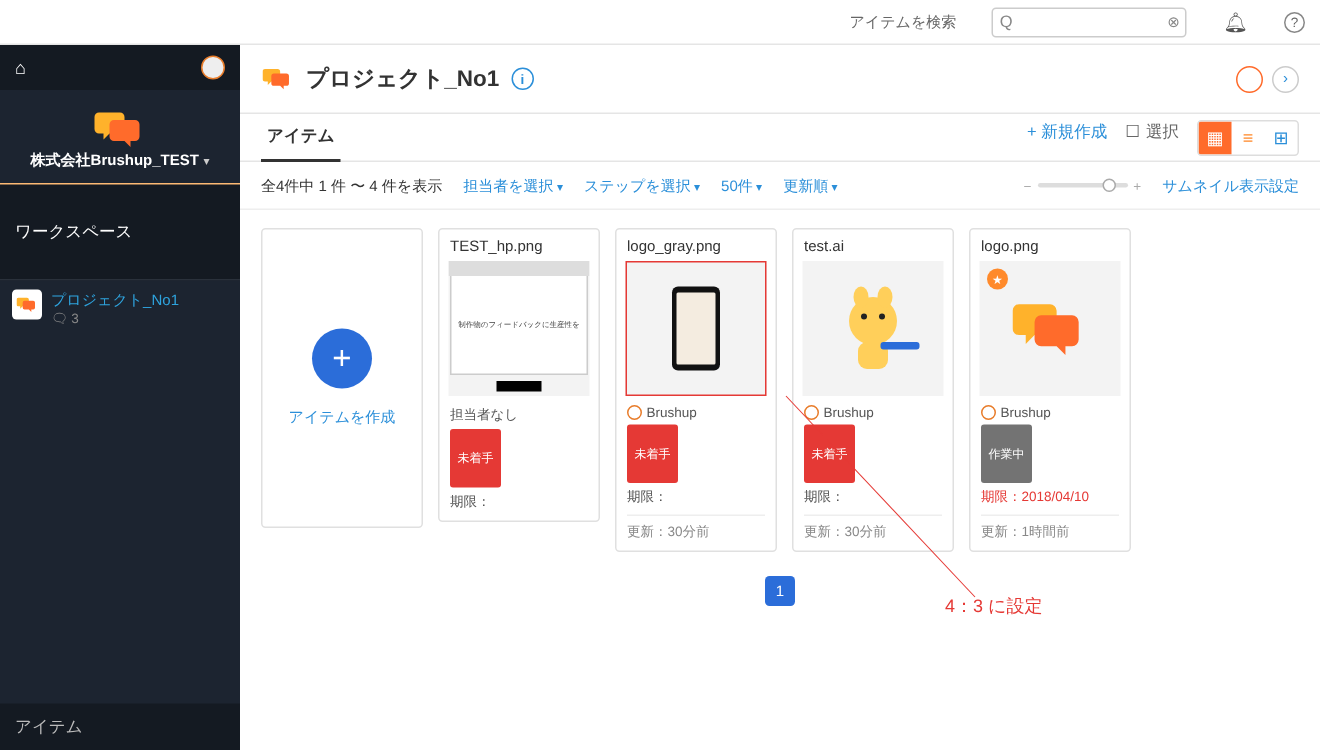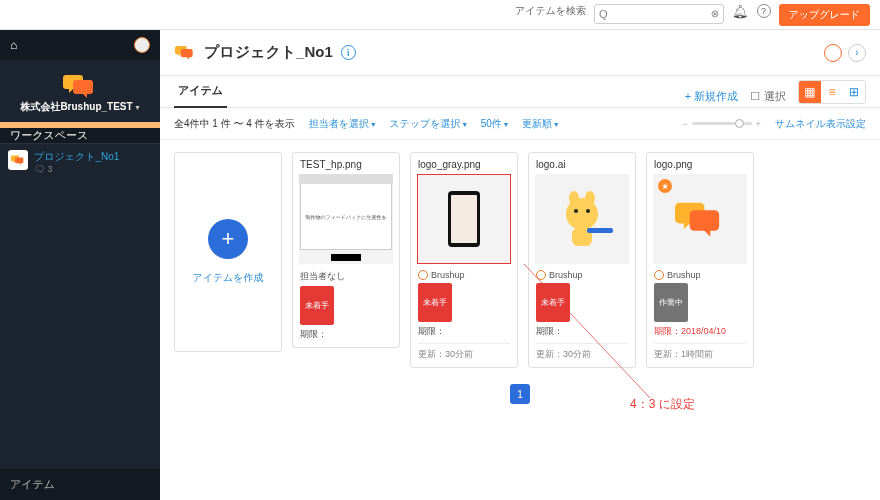--- a/index.html
+++ b/index.html
@@ -1,54 +1,54 @@
 <!DOCTYPE html>
 <html><head>
 <meta charset="utf-8">
 <style>
 *{margin:0;padding:0;box-sizing:border-box}
 body{font-family:"Hiragino Sans","Meiryo",sans-serif;width:880px;height:500px;overflow:hidden;display:flex;flex-direction:column;font-size:11px;color:#333;background:#fff}
 .topbar{height:30px;background:#fff;border-bottom:1px solid #e5e5e5;display:flex;align-items:center;padding:0 10px}
-.top-right{margin-left:auto;display:flex;gap:8px}
+.top-right{margin-left:auto;display:flex;align-items:center;gap:24px}
 .avatar-sm{width:16px;height:16px;border-radius:50%;background:#eee;border:1px solid #e87c2a;display:inline-block}
 .search-label{font-size:10px;color:#666}
 .search-box{display:flex;align-items:center;border:1px solid #ccc;border-radius:3px;height:20px;width:130px;padding:0 4px;gap:4px}
 .search-box input{border:0;outline:0;flex:1;font-size:10px;width:80px}
 .search-box .mag{font-size:11px;color:#888}
 .search-box .clr{font-size:10px;color:#888}
 .bell-icon{font-size:13px;color:#555}
 .help-icon{width:14px;height:14px;border:1px solid #888;border-radius:50%;font-size:9px;display:flex;align-items:center;justify-content:center;color:#666}
 .upgrade-btn{background:#ff6b2b;color:#fff;border:0;padding:4px 10px;border-radius:3px;font-size:10px}
 .main-row{flex:1;display:flex;min-height:0}
 .sidebar{width:160px;background:#1c2430;color:#ccc;display:flex;flex-direction:column}
 .sb-top{height:30px;background:#141a22;display:flex;align-items:center;padding:0 10px}
 .sb-top .home{color:#fff;font-size:12px}
 .sb-top .av{margin-left:auto}
 .sb-logo{display:flex;flex-direction:column;align-items:center;padding:12px 0 8px}
 .sb-caption{font-size:10px;font-weight:600;color:#fff;margin-top:4px}
 .sb-caret{font-size:8px;margin-left:3px;color:#ccc}
-.sb-section{background:#141a22;padding:0 10px;font-size:11px;color:#fff;border-top:6px solid #fdba74;border-bottom:1px solid #2a313b}
+.sb-section{background:#141a22;padding:24px 10px;font-size:11px;color:#fff;border-top:1px solid #fdba74;border-bottom:1px solid #2a313b}
 .sb-ws{flex:1}
 .sb-project{display:flex;gap:6px;padding:6px 8px;align-items:flex-start;background:#1c2430}
 .sb-project .thumb{width:20px;height:20px;background:#fff;border-radius:3px;display:flex;align-items:center;justify-content:center}
 .sb-project .txt{flex:1}
 .sb-project .name{color:#2ea3dd;font-size:10px}
 .sb-project .cnt{color:#888;font-size:9px;display:flex;align-items:center;gap:2px}
 .sb-filter{background:#141a22;padding:8px 10px;font-size:11px;color:#bbb}
 .content{flex:1;display:flex;flex-direction:column;min-width:0}
 .proj-head{height:46px;border-bottom:1px solid #e5e5e5;display:flex;align-items:center;padding:0 14px;gap:8px}
 .proj-head .thumb{width:22px;height:22px;border-radius:3px;display:flex;align-items:center;justify-content:center}
 .proj-head h1{font-size:15px;font-weight:700}
 .proj-head .info{width:15px;height:15px;border:1.5px solid #2b8fd9;border-radius:50%;color:#2b8fd9;font-size:9px;display:flex;align-items:center;justify-content:center;font-weight:700}
 .proj-head .rt{margin-left:auto;display:flex;align-items:center;gap:6px}
 .proj-head .av2{width:18px;height:18px;border-radius:50%;border:1.5px solid #ff6b2b;display:inline-block}
 .proj-head .nxt{width:18px;height:18px;border:1px solid #ccc;border-radius:50%;display:flex;align-items:center;justify-content:center;color:#2b8fd9;font-size:10px}
 .tab-row{height:32px;display:flex;align-items:center;padding:0 14px;border-bottom:1px solid #e5e5e5}
 .tab{font-size:11px;color:#333;padding:8px 4px;border-bottom:2px solid #333;font-weight:700}
-.tab-right{margin-left:auto;display:flex;align-items:flex-end;gap:12px}
+.tab-right{margin-left:auto;display:flex;align-items:flex-start;gap:12px}
 .link-blue{color:#2b8fd9;font-size:11px}
 .check-label{color:#666;font-size:11px;display:flex;align-items:center;gap:4px}
 .view-toggle{display:flex;border:1px solid #ddd;border-radius:3px;overflow:hidden}
 .view-toggle .vb{width:22px;height:22px;display:flex;align-items:center;justify-content:center;color:#666;font-size:12px}
 .view-toggle .vb.active{background:#ff6b2b;color:#fff}
 .filter-row{height:32px;display:flex;align-items:center;padding:0 14px;gap:14px;border-bottom:1px solid #eee;font-size:10px}
 .count-txt{color:#333}
 .drop{color:#2b8fd9;font-size:10px}
 .drop::after{content:" ▾";font-size:8px}
 .slider{display:flex;align-items:center;gap:4px;margin-left:auto}
@@ -96,21 +96,20 @@
 <div class="topbar">
   <div class="top-right">
     <span class="search-label">アイテムを検索</span>
     <div class="search-box">
       <span class="mag">Q</span>
       <input type="text" placeholder="" style="">
       <span class="clr">⊗</span>
     </div>
     <span class="bell-icon">🔔︎</span>
     <span class="help-icon">?</span>
-    <button class="upgrade-btn">アップグレード</button>
   </div>
 </div>
 
 <div class="main-row">
 
   <div class="sidebar">
     <div class="sb-top">
       <span class="home">⌂</span>
       <span class="avatar-sm av"></span>
     </div>
@@ -224,21 +223,21 @@
       <div class="assignee">
                 <span class="dot"></span>
                 <span>Brushup</span>
               </div>
       <span class="badge red">未着手</span>
       <div class="due ">期限：</div>
       <div class="updated">更新：30分前</div>
     </div>
           </div>
           <div class="card">
-    <div class="fname">logo.ai</div>
+    <div class="fname">test.ai</div>
     <div class="prev prev-mascot">
 
       <svg width="70" height="70" viewBox="0 0 70 70">
                 <circle cx="35" cy="30" r="16" fill="#ffcf5a"></circle>
                 <circle cx="29" cy="27" r="2" fill="#222"></circle>
                 <circle cx="41" cy="27" r="2" fill="#222"></circle>
                 <ellipse cx="27" cy="14" rx="5" ry="7" fill="#ffcf5a"></ellipse>
                 <ellipse cx="43" cy="14" rx="5" ry="7" fill="#ffcf5a"></ellipse>
                 <rect x="25" y="44" width="20" height="18" rx="6" fill="#ffcf5a"></rect>
                 <rect x="40" y="44" width="26" height="5" rx="2" fill="#2b6dd9"></rect>

